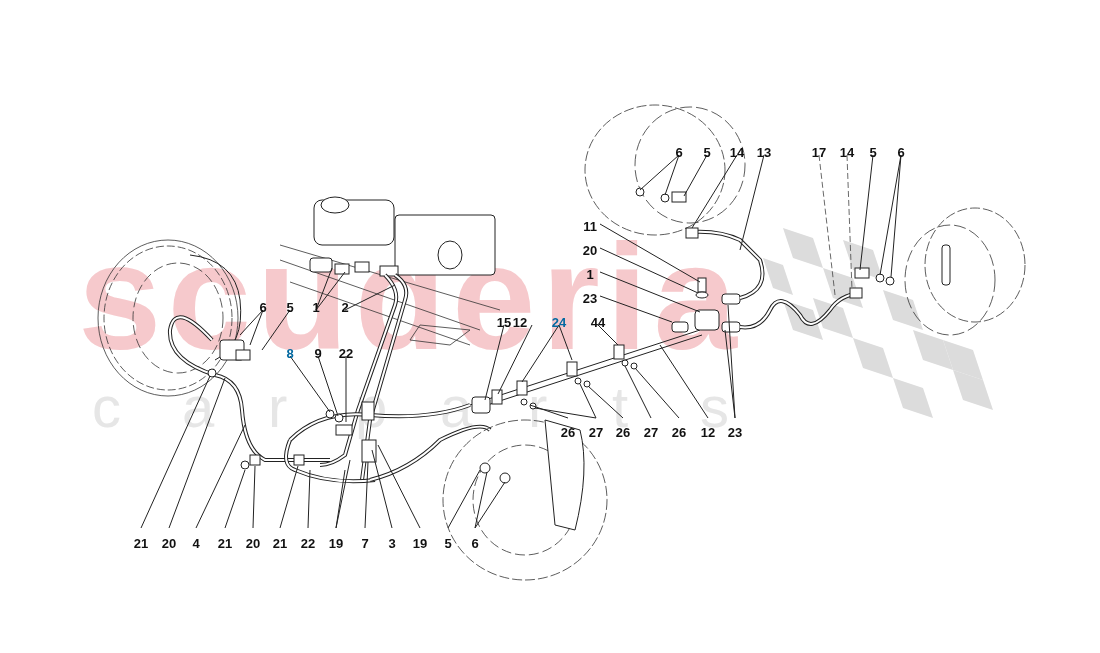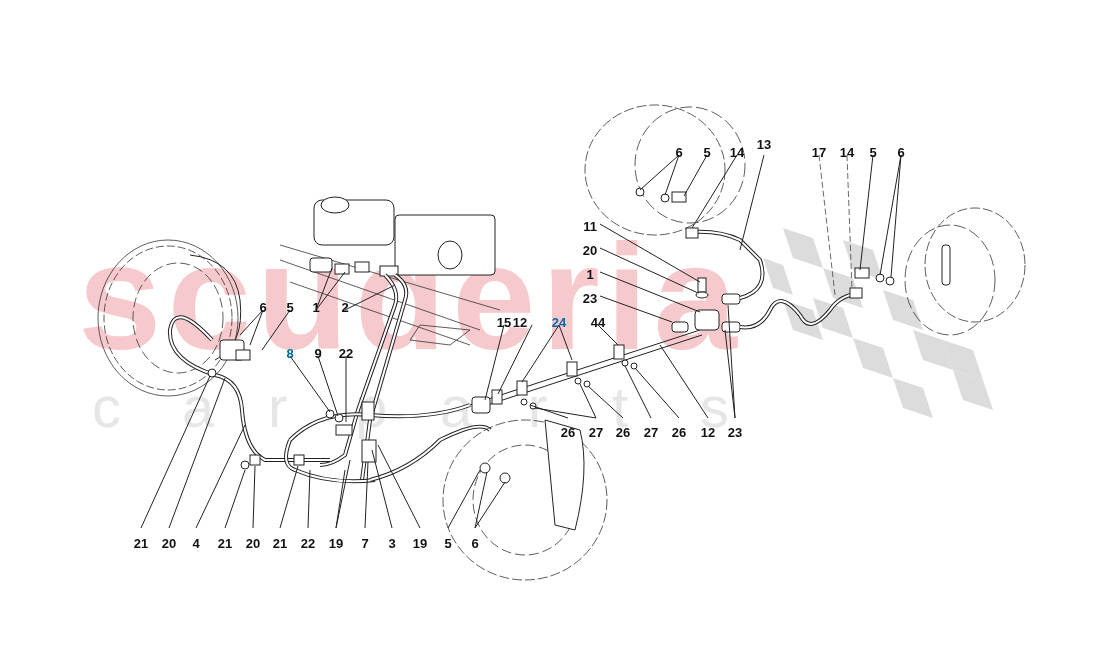--- a/index.html
+++ b/index.html
@@ -216,21 +216,21 @@
   <div class="callout" style="left:520px;top:316px">12</div>
   <div class="callout red" style="left:559px;top:316px">24</div>
   <div class="callout" style="left:598px;top:316px">44</div>
   <div class="callout" style="left:590px;top:292px">23</div>
   <div class="callout" style="left:590px;top:268px">1</div>
   <div class="callout" style="left:590px;top:244px">20</div>
   <div class="callout" style="left:590px;top:220px">11</div>
   <div class="callout" style="left:679px;top:146px">6</div>
   <div class="callout" style="left:707px;top:146px">5</div>
   <div class="callout" style="left:737px;top:146px">14</div>
-  <div class="callout" style="left:764px;top:138px">13</div>
+  <div class="callout" style="left:764px;top:146px">13</div>
   <div class="callout" style="left:819px;top:146px">17</div>
   <div class="callout" style="left:847px;top:146px">14</div>
   <div class="callout" style="left:873px;top:146px">5</div>
   <div class="callout" style="left:901px;top:146px">6</div>
   <div class="callout" style="left:568px;top:426px">26</div>
   <div class="callout" style="left:596px;top:426px">27</div>
   <div class="callout" style="left:623px;top:426px">26</div>
   <div class="callout" style="left:651px;top:426px">27</div>
   <div class="callout" style="left:679px;top:426px">26</div>
   <div class="callout" style="left:708px;top:426px">12</div>

